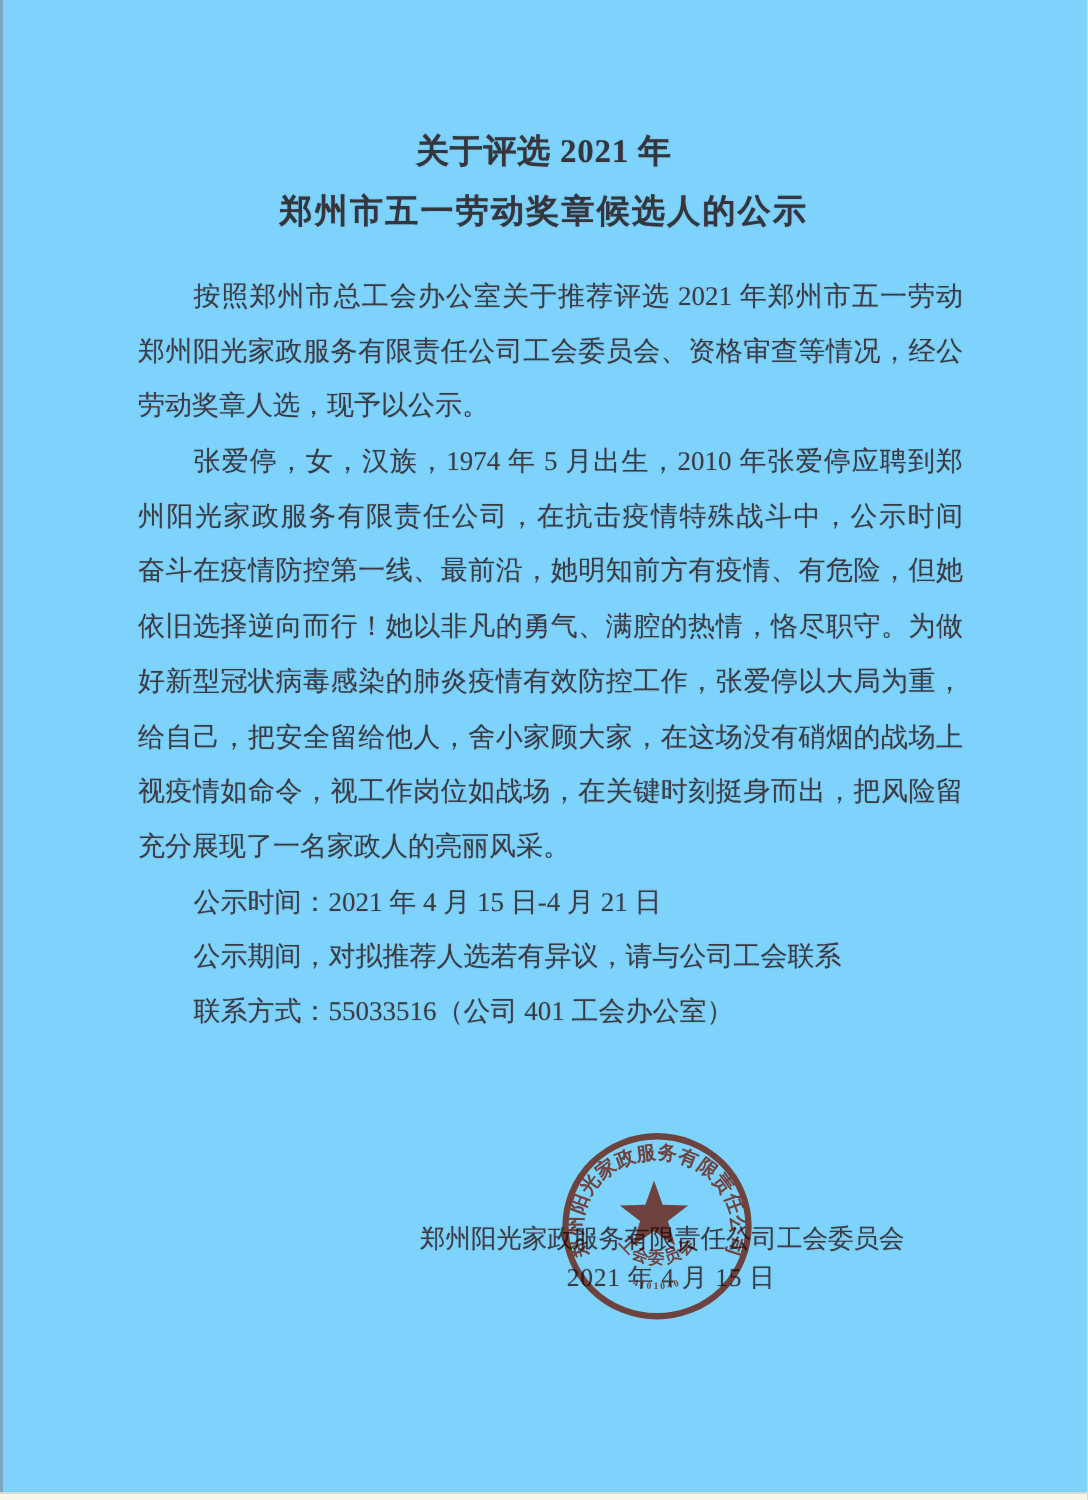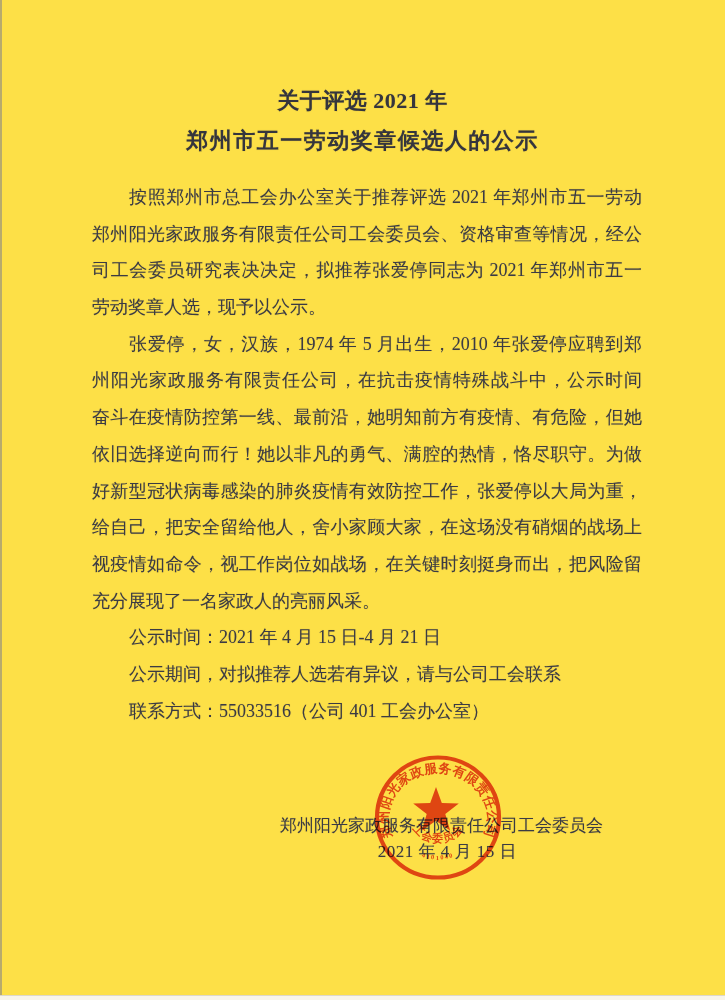--- a/index.html
+++ b/index.html
@@ -1,19 +1,19 @@
 <!DOCTYPE html>
 <html><head>
 <meta charset="utf-8">
 <style>
   html,body { margin:0; padding:0; }
   .page {
     position:relative;
     width:725px; height:1000px;
-    background:#fde047;
+    background:#7dd3fc;
     font-family:"Liberation Serif","DejaVu Serif",serif;
     color:#3b3b43;
     overflow:hidden;
   }
   .scan-edge-left {
     position:absolute; left:0; top:0; width:2px; height:100%;
     background:#80808a; opacity:.55;
   }
   .scan-edge-bottom {
     position:absolute; left:0; bottom:0; width:100%; height:4px;
@@ -61,21 +61,20 @@
 <div class="page">
 
   <div class="scan-edge-left"></div>
 
   <div class="title-line title-1">关于评选 2021 年</div>
   <div class="title-line title-2">郑州市五一劳动奖章候选人的公示</div>
 
   <div class="doc-body">
     <div class="line just indent">按照郑州市总工会办公室关于推荐评选 2021 年郑州市五一劳动</div>
     <div class="line just">郑州阳光家政服务有限责任公司工会委员会、资格审查等情况，经公</div>
-    <div class="line just">司工会委员研究表决决定，拟推荐张爱停同志为 2021 年郑州市五一</div>
     <div class="line">劳动奖章人选，现予以公示。</div>
     <div class="line just indent">张爱停，女，汉族，1974 年 5 月出生，2010 年张爱停应聘到郑</div>
     <div class="line just">州阳光家政服务有限责任公司，在抗击疫情特殊战斗中，公示时间</div>
     <div class="line just">奋斗在疫情防控第一线、最前沿，她明知前方有疫情、有危险，但她</div>
     <div class="line just">依旧选择逆向而行！她以非凡的勇气、满腔的热情，恪尽职守。为做</div>
     <div class="line just">好新型冠状病毒感染的肺炎疫情有效防控工作，张爱停以大局为重，</div>
     <div class="line just">给自己，把安全留给他人，舍小家顾大家，在这场没有硝烟的战场上</div>
     <div class="line just">视疫情如命令，视工作岗位如战场，在关键时刻挺身而出，把风险留</div>
     <div class="line">充分展现了一名家政人的亮丽风采。</div>
     <div class="line indent">公示时间：2021 年 4 月 15 日-4 月 21 日</div>

